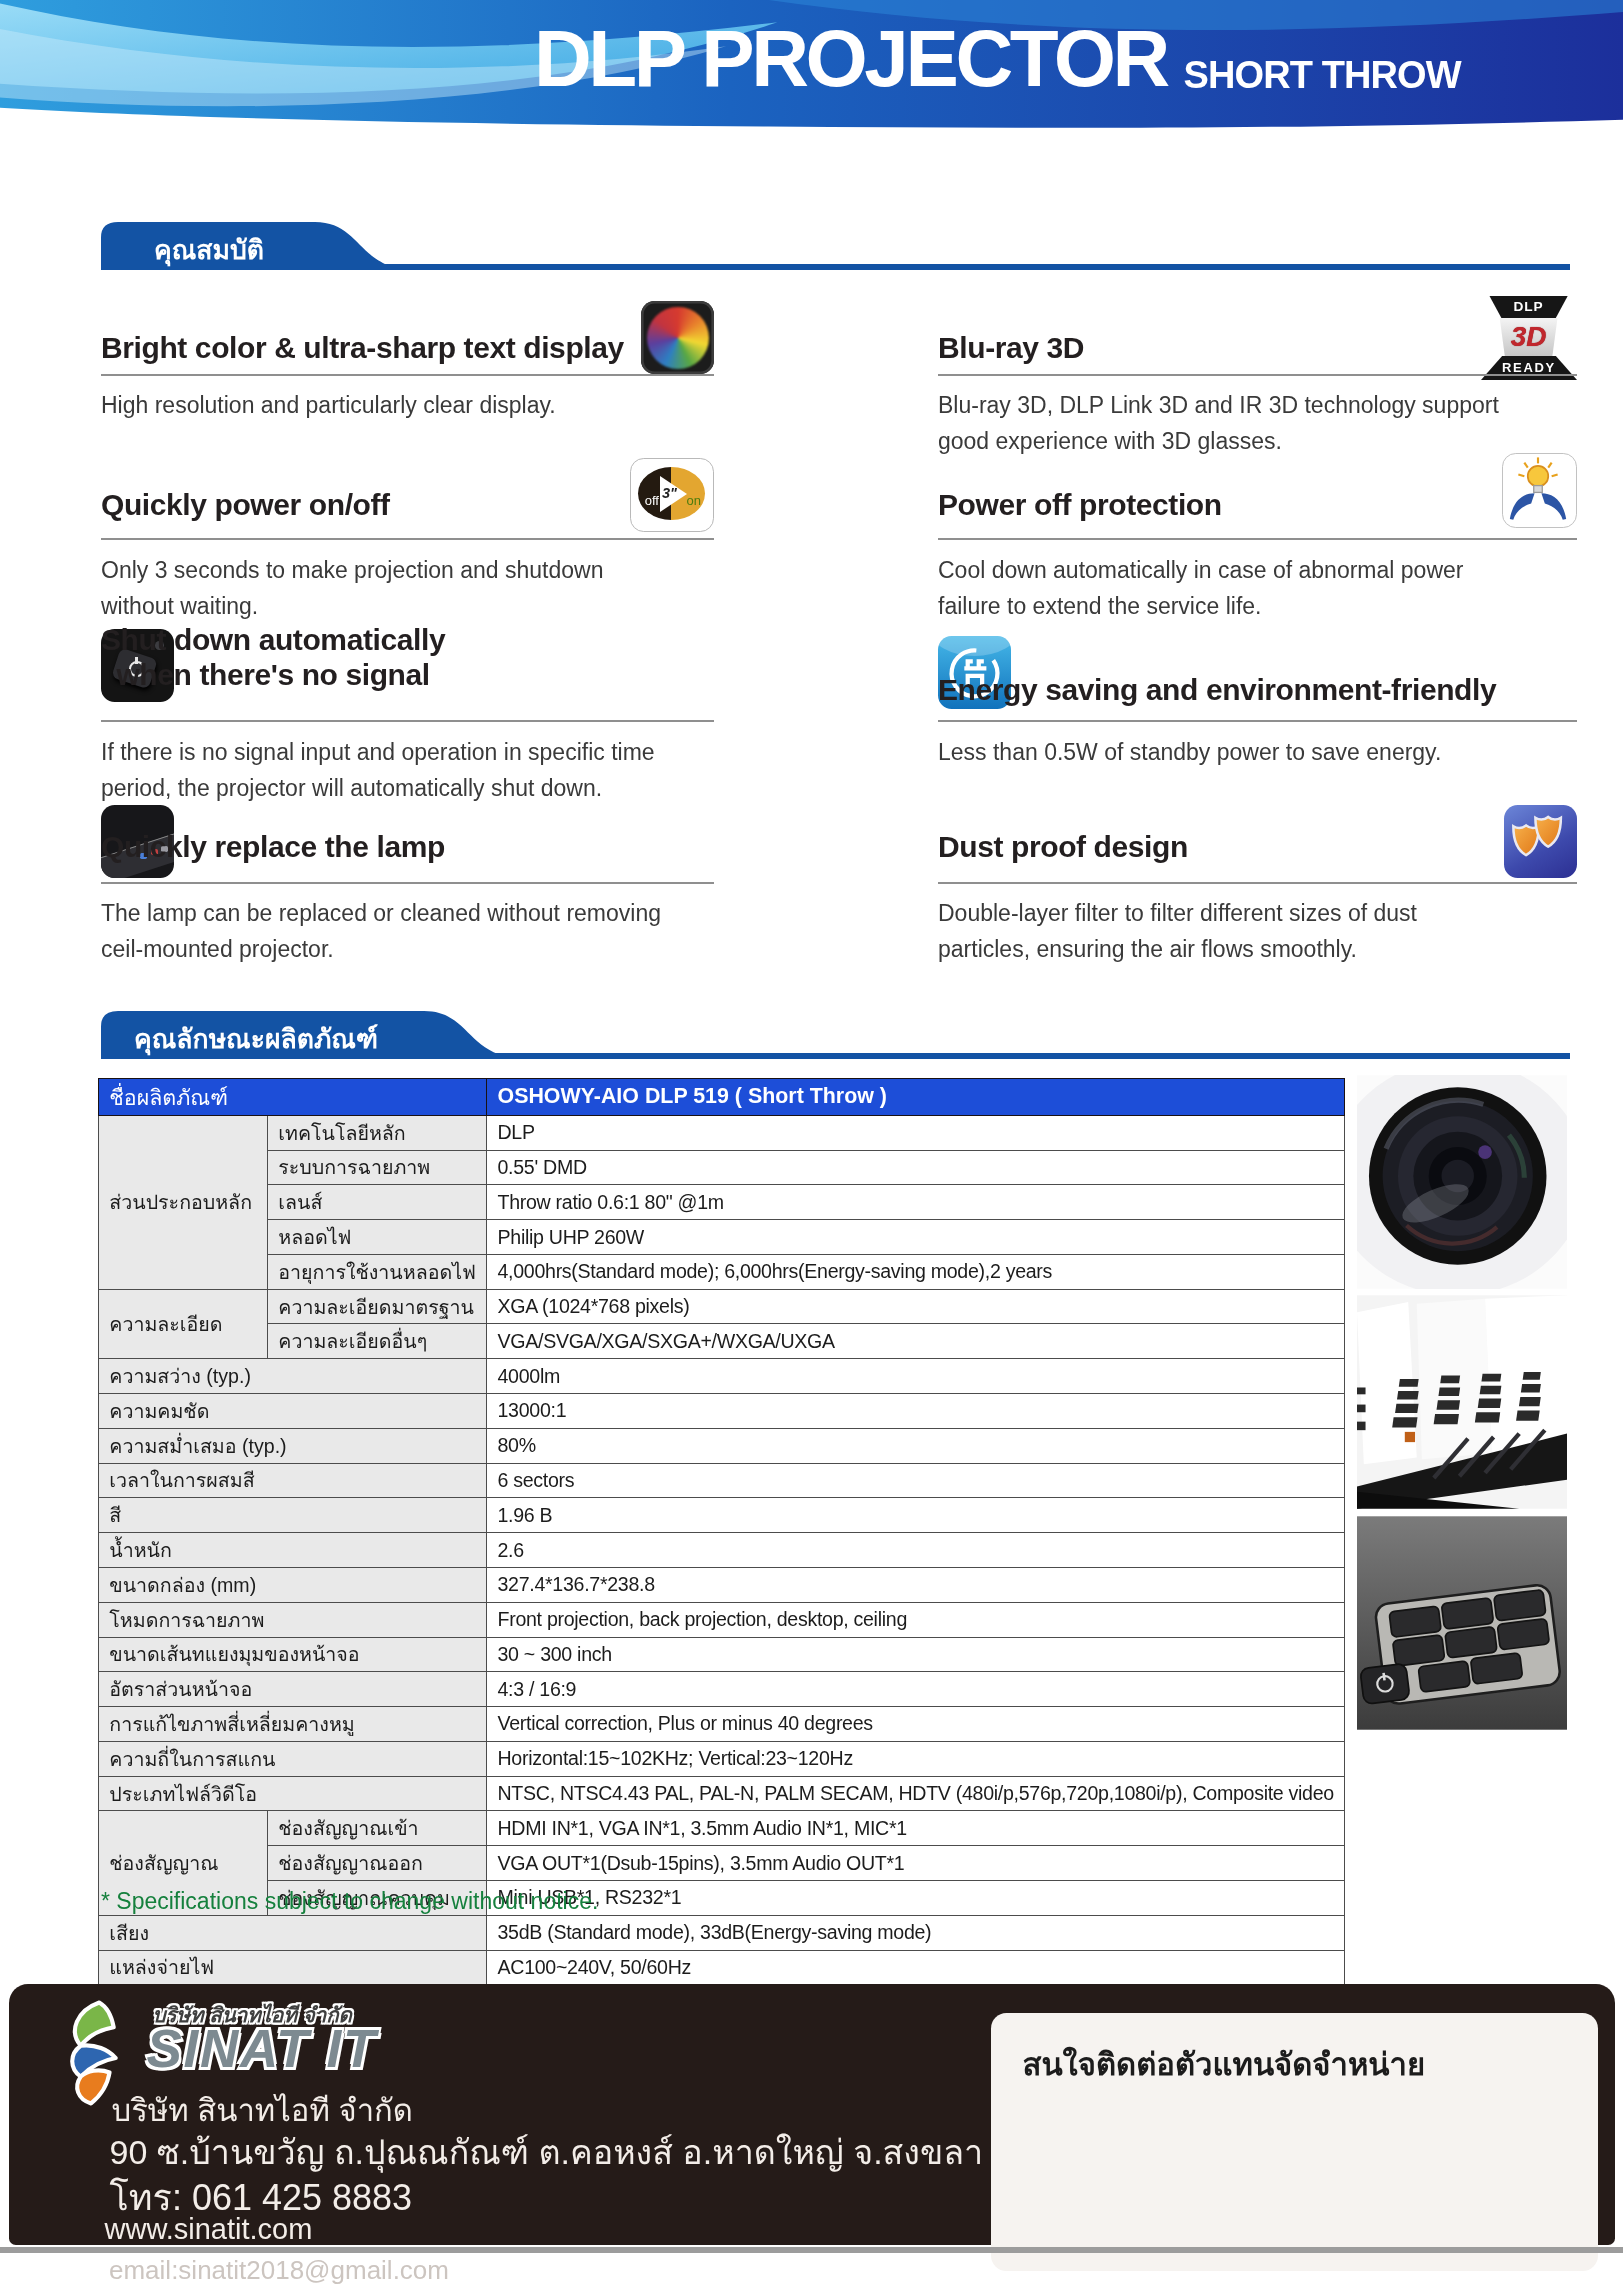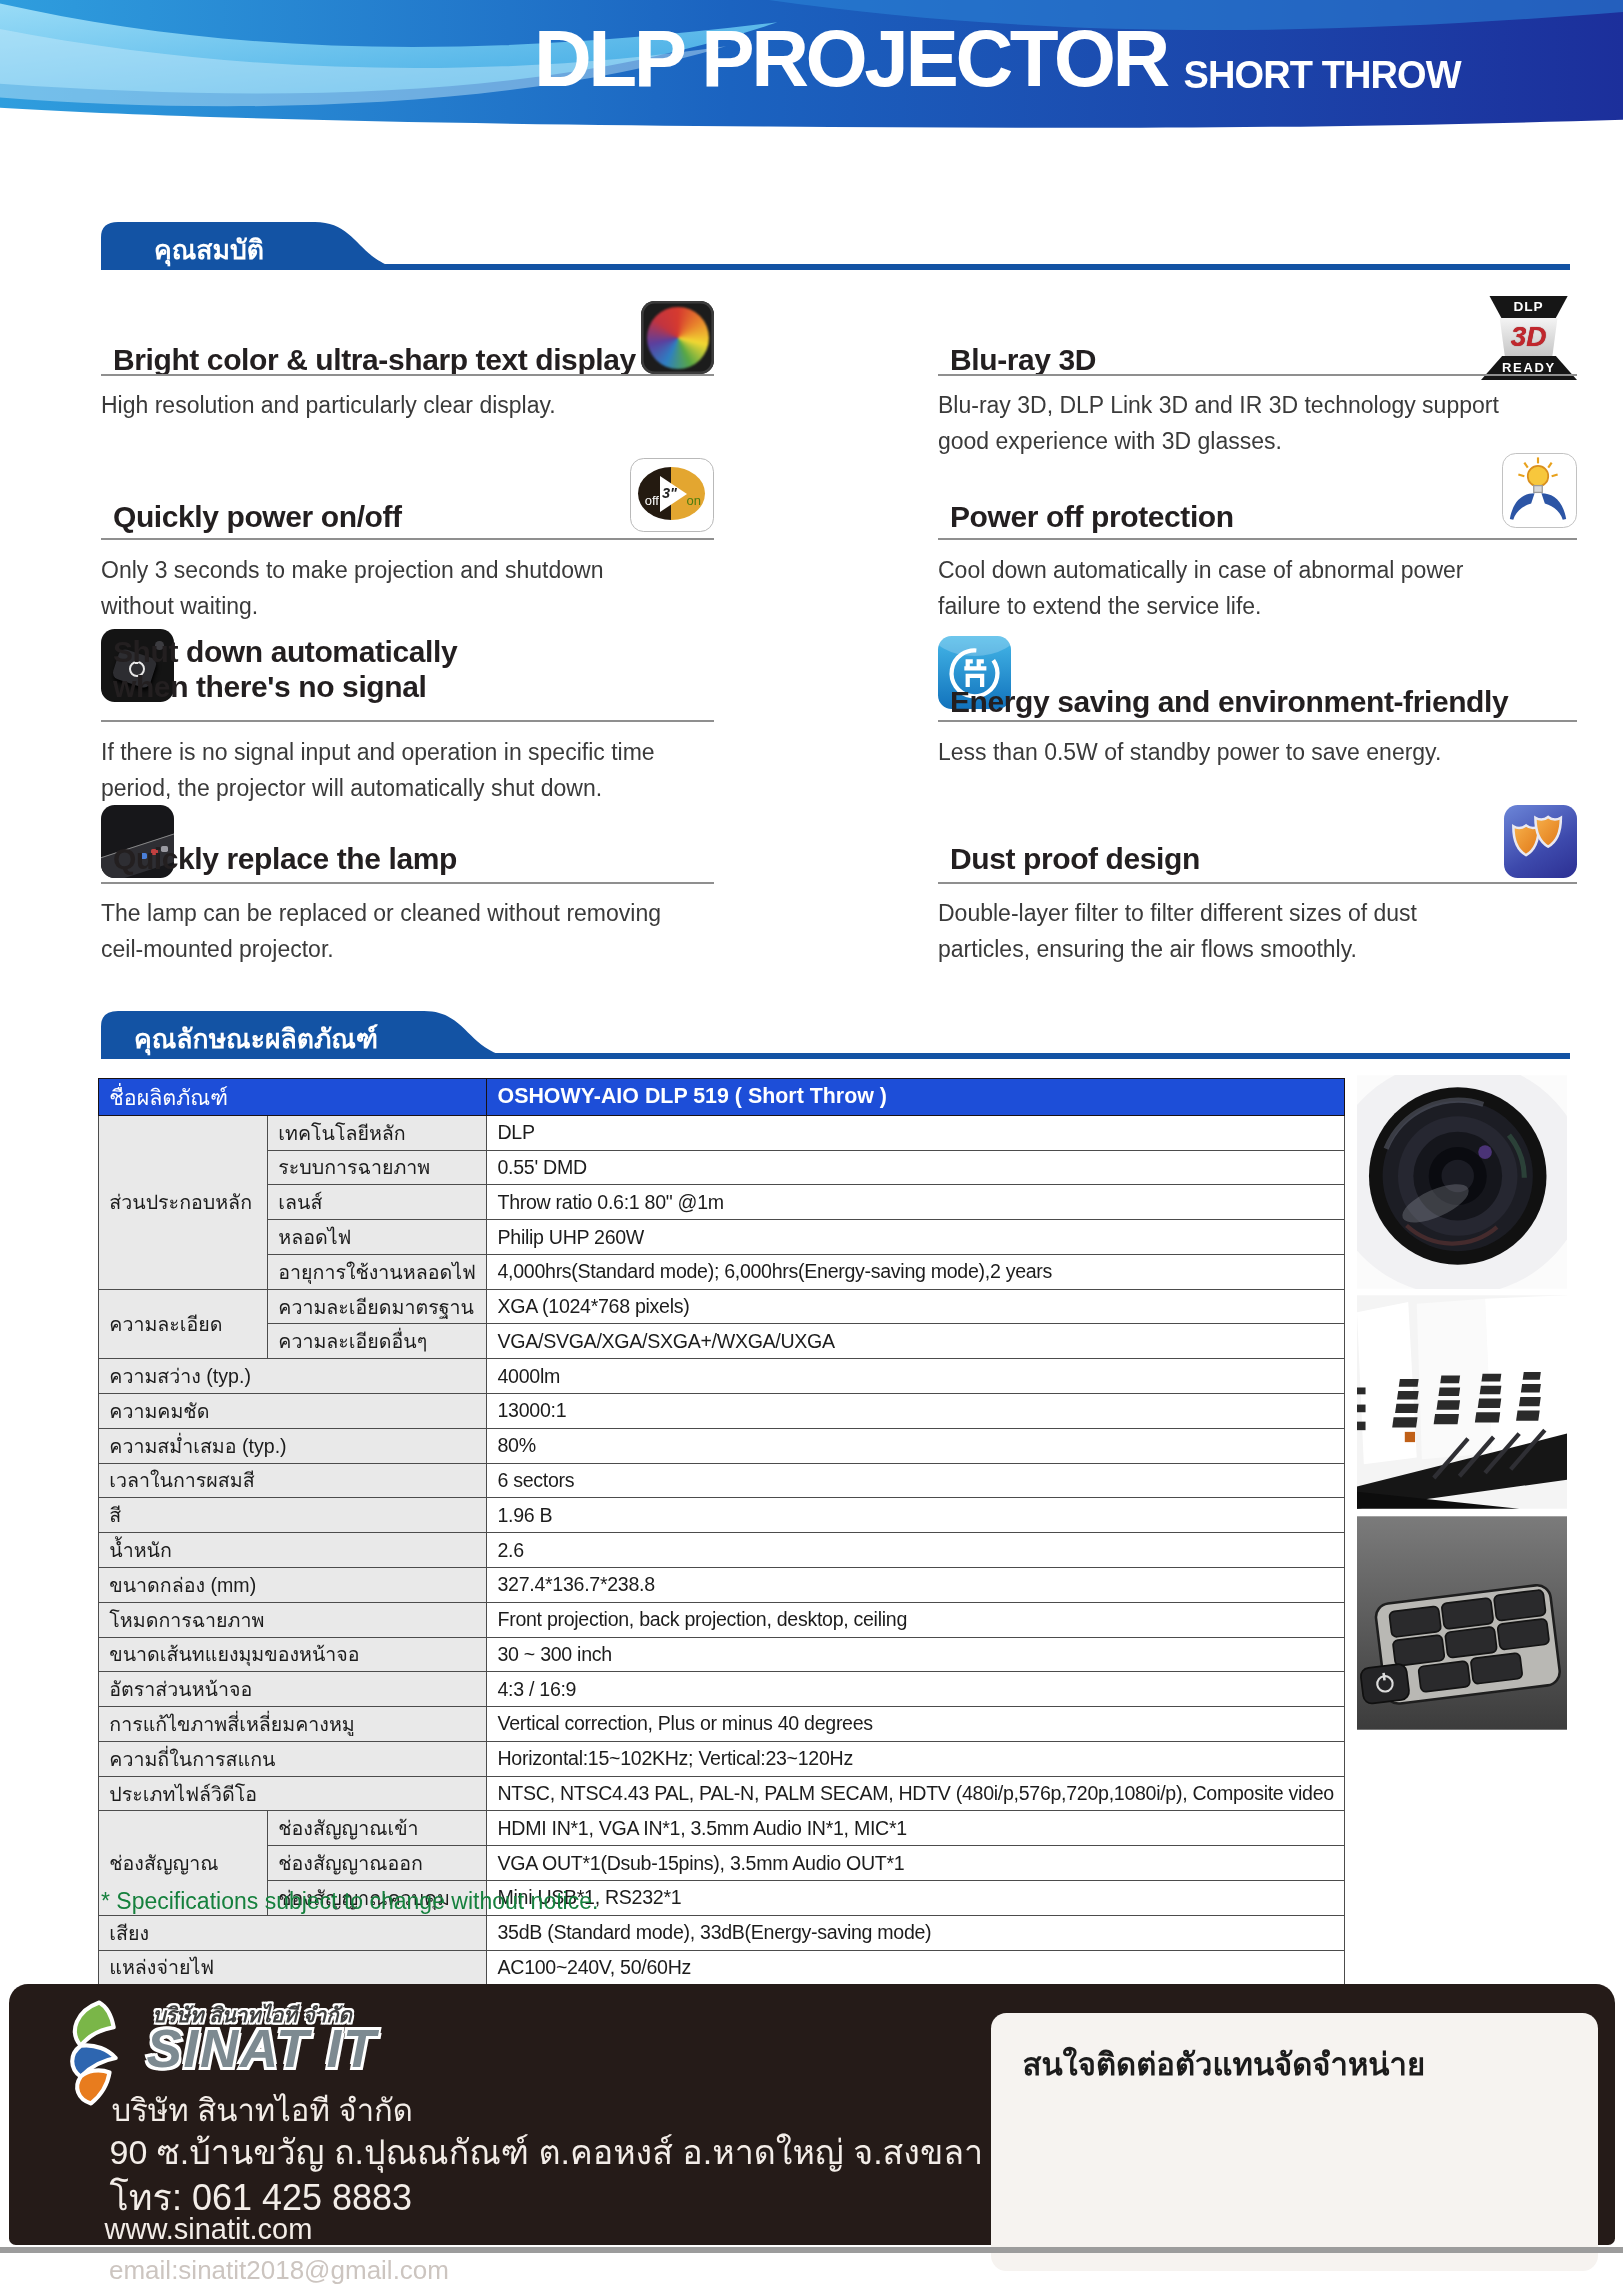--- a/index.html
+++ b/index.html
@@ -18,21 +18,21 @@
   .tl2 { left:101px; top:1053px; width:1469px; }
   .tabsvg { position:absolute; }
   .tab1 { left:101px; top:222px; }
   .tab2 { left:101px; top:1011px; }
   .tab-text { position:absolute; color:#fff; font-weight:700; text-align:center; }
   .tt1 { left:111px; top:229px;  width:196px; font-size:26.5px; }
   .tt2 { left:115px; top:1018px; width:282px; font-size:26.5px; }
 
   
   .feature { position:absolute; }
-  .f-title { position:absolute; left:0; font-size:30px; font-weight:700; letter-spacing:-0.4px; color:#231f20; line-height:1.18; margin:12px; }
+  .f-title { position:absolute; left:0; font-size:30px; font-weight:700; letter-spacing:-0.4px; color:#231f20; line-height:1.18; margin:0;text-align:center; }
   .f-rule  { position:absolute; left:0; width:100%; height:1.7px; background:#8f8f8f; }
   .f-desc  { position:absolute; left:0; font-size:23px; color:#3a3a3a; line-height:1.55; margin:0; width:574px; }
   .f-icon  { position:absolute; right:0; }
 
   .f1 { left:101px;  top:301px; width:613px; }
   .f2 { left:938px; top:301px; width:639px; }
   .f3 { left:101px;  top:463px; width:613px; }
   .f4 { left:938px; top:463px; width:639px; }
   .f5 { left:101px;  top:617px; width:613px; }
   .f6 { left:938px; top:617px; width:639px; }

